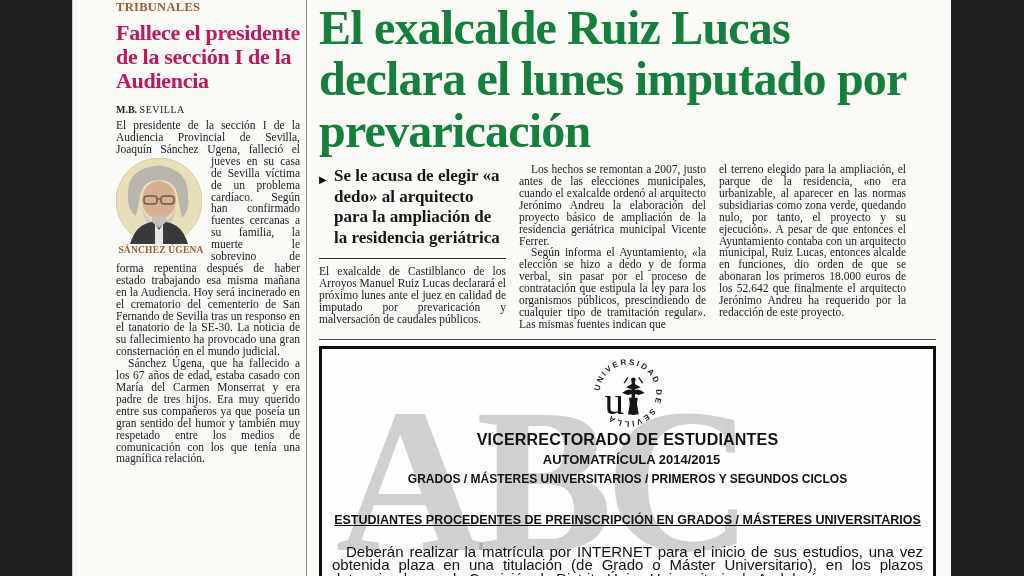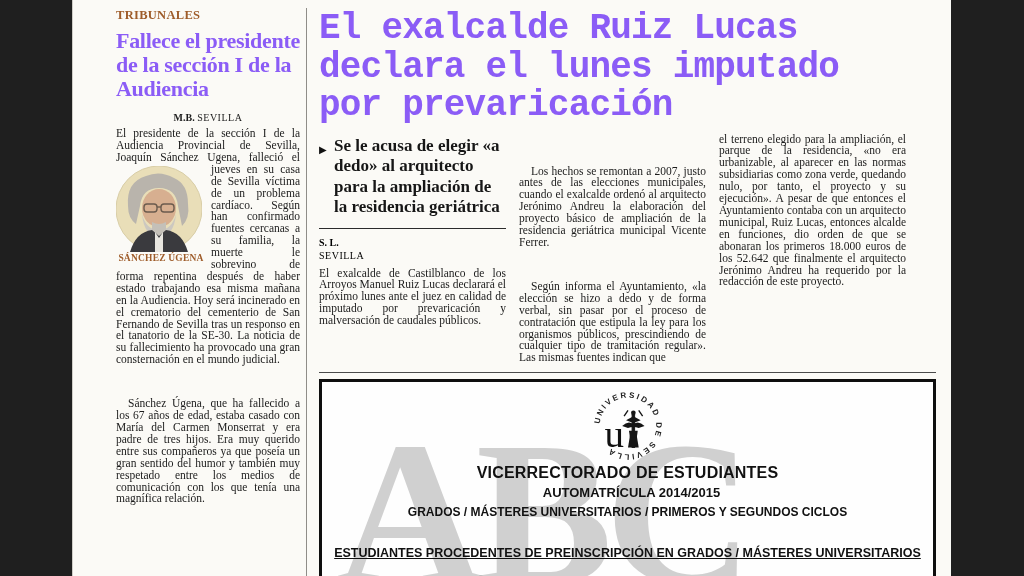--- a/index.html
+++ b/index.html
@@ -6,55 +6,55 @@
   body {
     width:1024px; height:576px; overflow:hidden; position:relative;
     background:#1f1f1f;
     font-family:"Liberation Serif", serif;
   }
   .page {
     position:absolute; left:72px; top:0; width:878px; height:576px;
     background:#fbfaf6; overflow:hidden;
     border-left:1px solid #cfcdc7;
   }
-  .layout { display:flex; height:100%; padding-top:8px; box-sizing:border-box; }
+  .layout { display:flex; height:100%; padding-top:0; box-sizing:border-box; }
 
   
   .left-col { width:184px; margin-left:43px; flex:none; }
   .kicker {
     font-size:12.5px; font-weight:bold; letter-spacing:0.3px;
     color:#9e5c2a; margin:0 0 6px 0;
   }
   .left-headline {
-    font-size:22px; line-height:1.1; font-weight:bold; color:#8b5cf6;
+    font-size:22px; line-height:1.1; font-weight:bold; color:#be185d;
     letter-spacing:-0.3px; margin:0 0 10px 0;
   }
-  .byline { font-size:10px; color:#1c1c1c; margin-bottom:4px; line-height:1.25;text-align:center; }
+  .byline { font-size:10px; color:#1c1c1c; margin-bottom:4px; line-height:1.25; }
   .byline .author { font-weight:bold; }
   .byline .city { letter-spacing:0.5px; }
   .bodytext {
     font-size:11.5px; line-height:11.9px; text-align:justify; color:#1b1b1b;
     margin:0;
   }
-  .bodytext.indent { text-indent:12px;margin-top:32px; }
+  .bodytext.indent { text-indent:12px; }
   .photo-float { float:left; width:90px; margin:2px 5px 1px 0; text-align:center; }
   .photo-float svg { display:block; }
   .photo-caption {
     font-size:9.5px; font-weight:bold; color:#9e5c2a; margin-top:2px;
     text-align:left; letter-spacing:0.2px;
   }
 
   
   .v-rule { width:1px; background:#8f8d88; margin-left:6px; flex:none; }
 
   
   .main-col { width:617px; margin-left:12px; flex:none; }
   .main-headline {
-    font-size:36px; line-height:1.07; font-weight:bold; color:#8b5cf6;
-    letter-spacing:-0.8px; margin:2px 0 8px 0; width:600px;font-family:Liberation Mono, monospace;
+    font-size:48px; line-height:1.07; font-weight:bold; color:#15803d;
+    letter-spacing:-0.8px; margin:2px 0 8px 0; width:600px;
   }
   .cols { display:flex; gap:13px; width:587px; }
   .col { width:187px; flex:none; }
   .lead {
     position:relative; padding-left:15px;
     font-size:17px; line-height:20.5px; font-weight:bold; color:#161616;
     margin:2px 0 0 0;
   }
   .lead-bullet {
     position:absolute; left:0; top:4px; font-size:10px; color:#111;
@@ -135,24 +135,20 @@
     <div class="main-col">
       <h1 class="main-headline">El exalcalde Ruiz Lucas declara el lunes imputado por prevaricación</h1>
 
       <div class="cols">
         <div class="col">
           <p class="lead">
             <span class="lead-bullet">▶</span>
             <span>Se le acusa de elegir «a dedo» al arquitecto para la ampliación de la residencia geriátrica</span>
           </p>
           <hr class="col-rule">
-          <div class="main-byline">
-            <span class="author">S. L.</span>
-            <span class="city">SEVILLA</span>
-          </div>
           <p class="bodytext">El exalcalde de Castilblanco de los Arroyos Manuel Ruiz Lucas declarará el próximo lunes ante el juez en calidad de imputado por prevaricación y malversación de caudales públicos.</p>
         </div>
         <div class="col">
           <p class="bodytext indent">Los hechos se remontan a 2007, justo antes de las elecciones municipales, cuando el exalcalde ordenó al arquitecto Jerónimo Andreu la elaboración del proyecto básico de ampliación de la residencia geriátrica municipal Vicente Ferrer.</p>
           <p class="bodytext indent">Según informa el Ayuntamiento, «la elección se hizo a dedo y de forma verbal, sin pasar por el proceso de contratación que estipula la ley para los organismos públicos, prescindiendo de cualquier tipo de tramitación regular». Las mismas fuentes indican que</p>
         </div>
         <div class="col">
           <p class="bodytext">el terreno elegido para la ampliación, el parque de la residencia, «no era urbanizable, al aparecer en las normas subsidiarias como zona verde, quedando nulo, por tanto, el proyecto y su ejecución». A pesar de que entonces el Ayuntamiento contaba con un arquitecto municipal, Ruiz Lucas, entonces alcalde en funciones, dio orden de que se abonaran los primeros 18.000 euros de los 52.642 que finalmente el arquitecto Jerónimo Andreu ha requerido por la redacción de este proyecto.</p>
         </div>
       </div>

